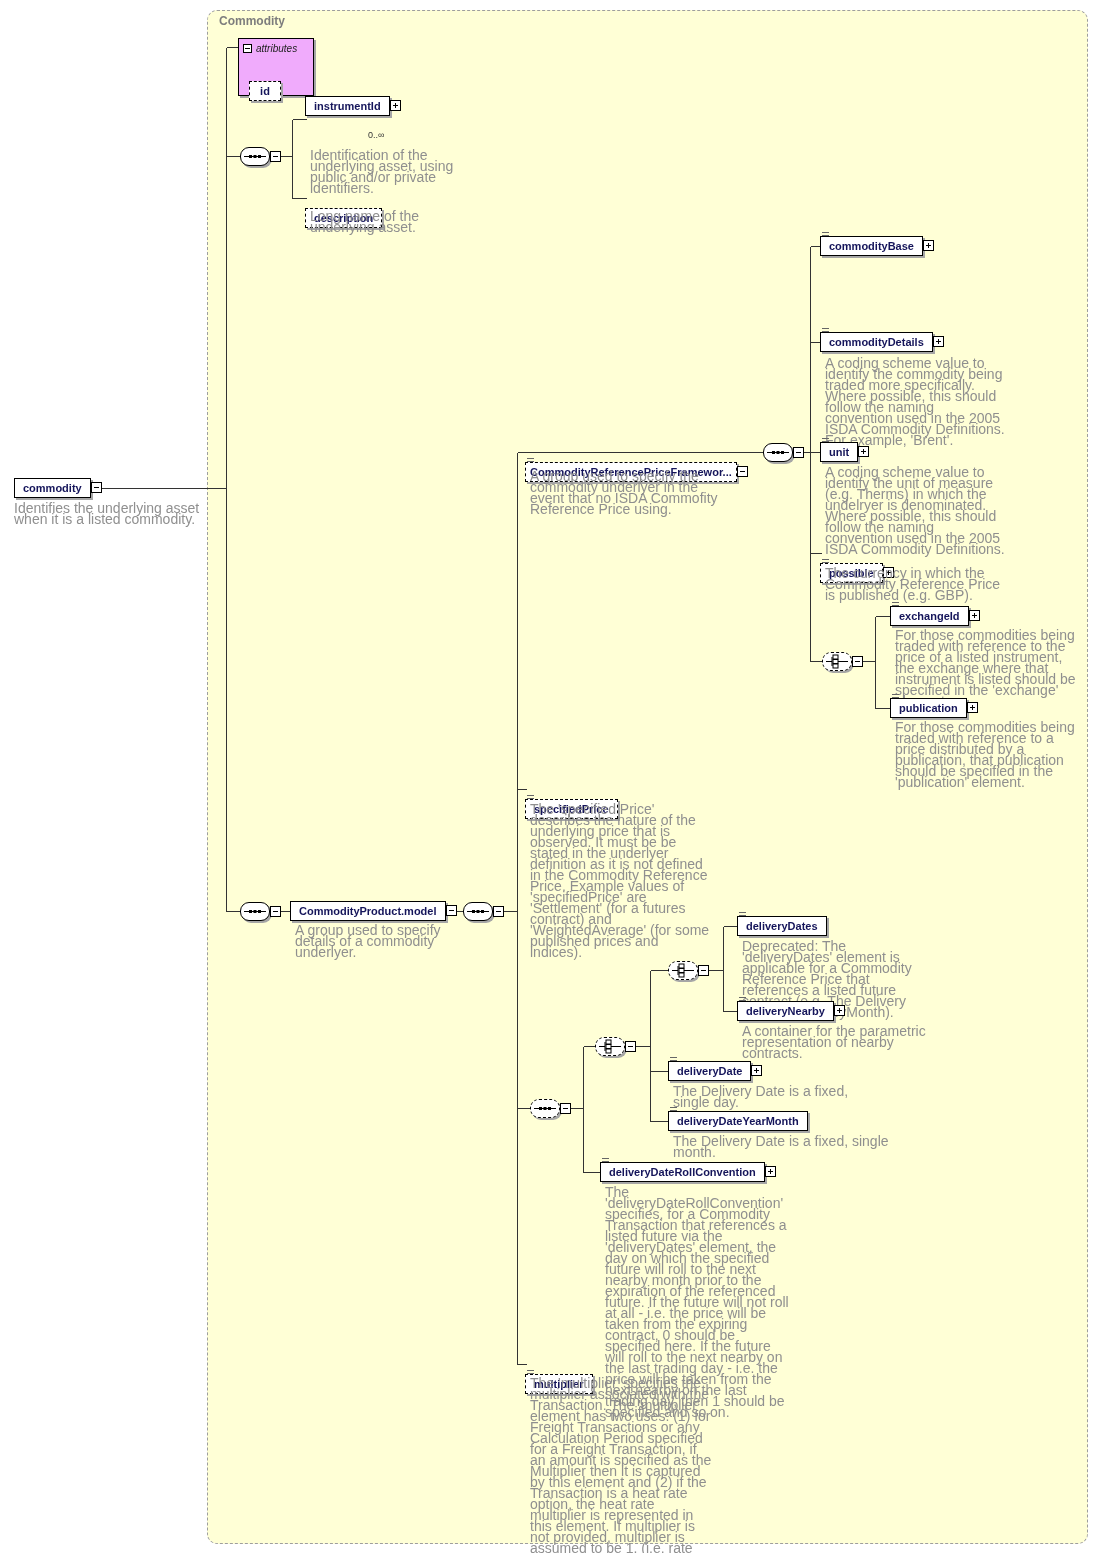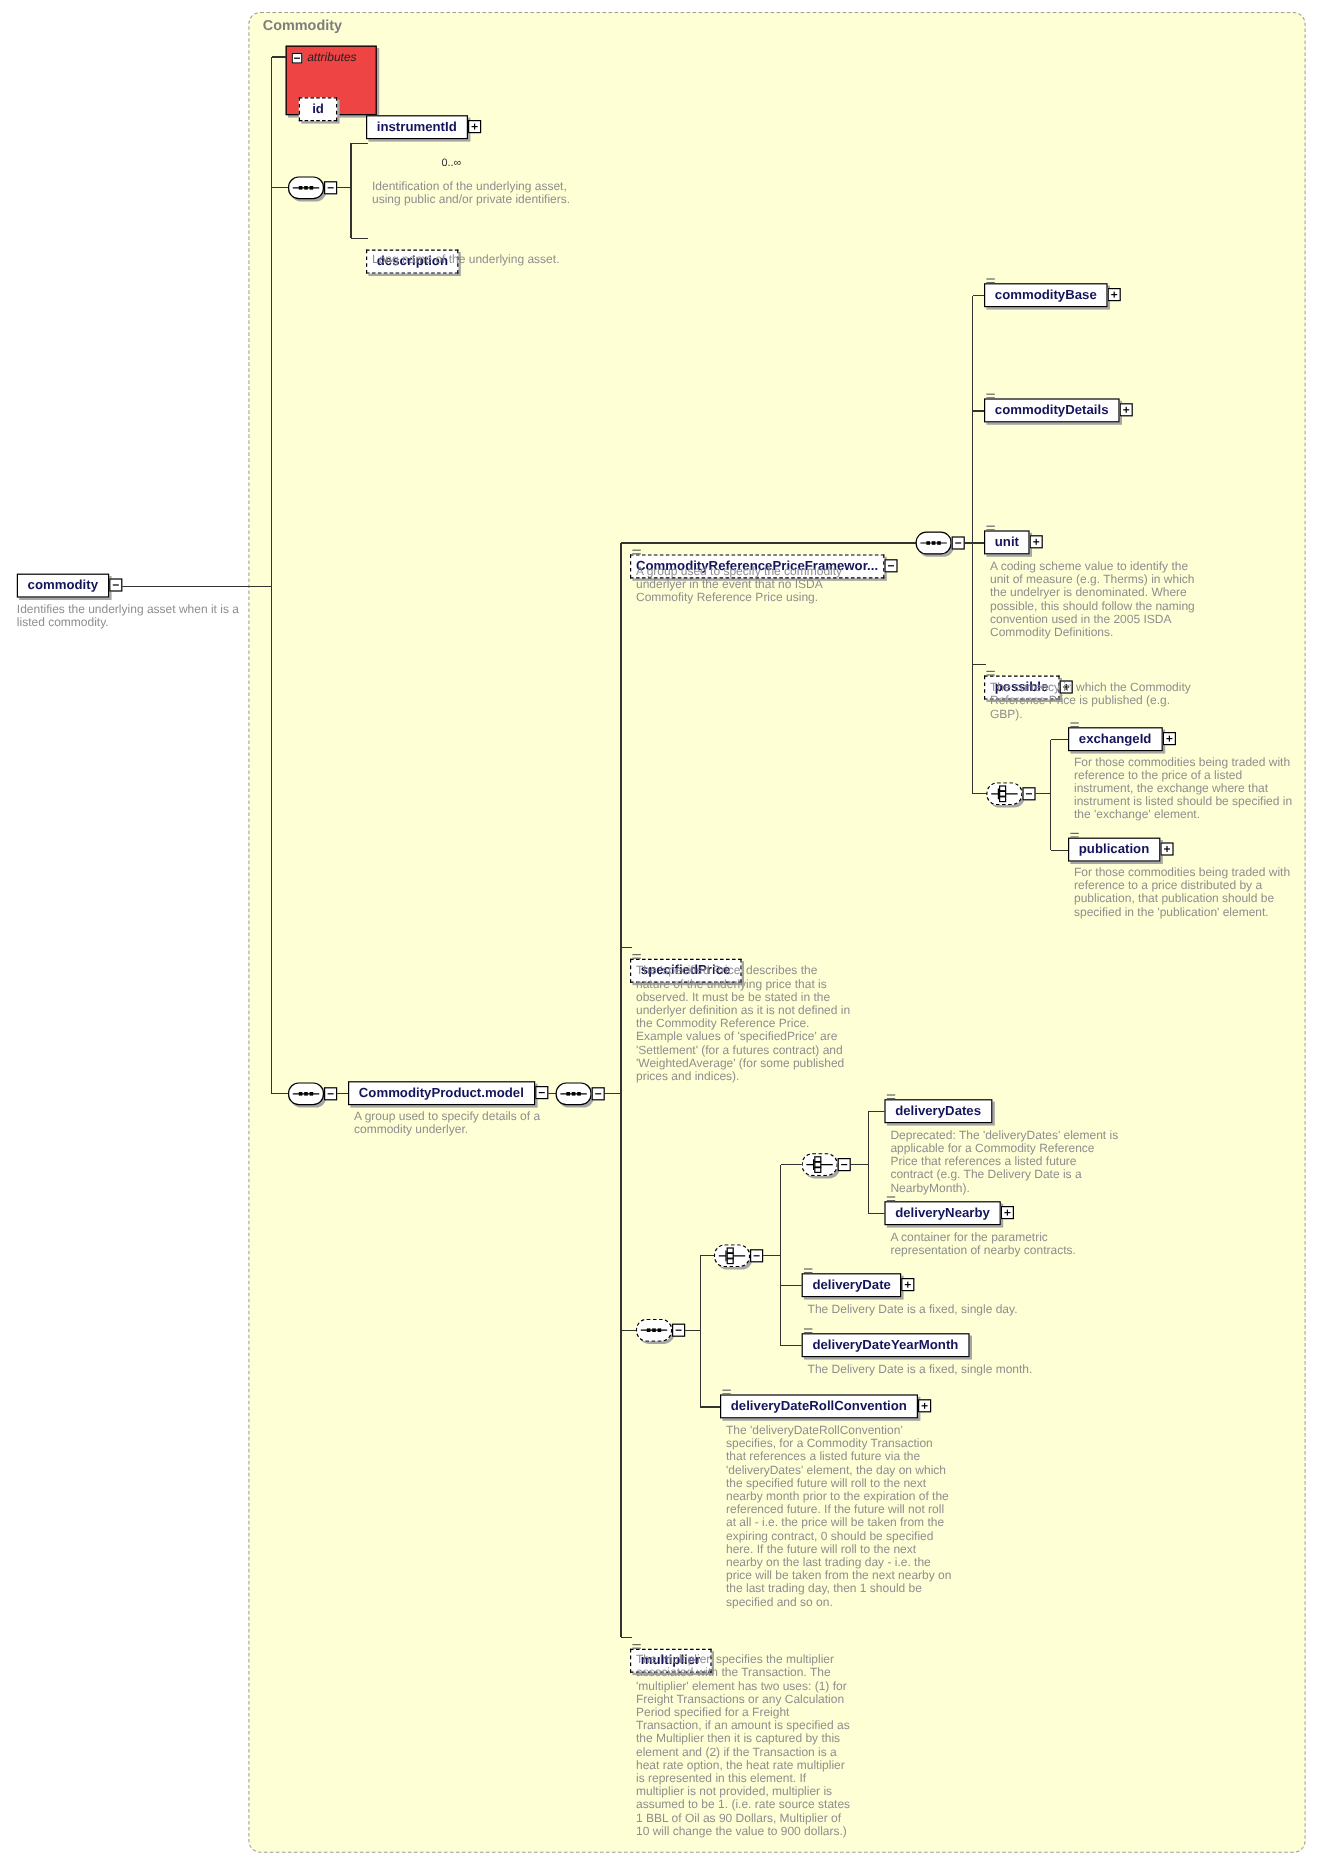--- a/index.html
+++ b/index.html
@@ -22,29 +22,29 @@
   .pm { position:absolute; right:-12px; top:50%; margin-top:-6px; width:11px; height:11px;
         background:#fff; border:1px solid #000; }
   .pm::before { content:""; position:absolute; left:2px; right:2px; top:4px; height:1px; background:#000; }
   .pm.plus::after { content:""; position:absolute; top:2px; bottom:2px; left:4px; width:1px; background:#000; }
   .pm.pm-s { position:relative; right:auto; top:auto; margin:0; width:9px; height:9px; flex:none; }
   .pm.pm-s::before { left:1px; right:1px; top:3px; }
 
   .tmark { position:absolute; left:1px; top:-5px; width:7px; height:4px;
            border-top:1px solid #666; border-bottom:1px solid #666; }
 
-  .desc { position:absolute; font-size:10px; line-height:11px; color:#8f8f8f; }
+  .desc { position:absolute; font-size:14px; line-height:11px; color:#8f8f8f; }
   .occurs { position:absolute; font-size:9px; color:#333; }
 
   .conn { position:absolute; width:30px; height:19px; background:#fff; border:1px solid #000;
           border-radius:9px; box-shadow:2px 2px 0 #a6a6a6;
           display:flex; align-items:center; justify-content:center; }
   .conn.dashed { border-style:dashed; }
 
-  .attrbox { position:absolute; left:238px; top:38px; width:76px; height:58px; background:#ef4444;
+  .attrbox { position:absolute; left:238px; top:38px; width:76px; height:58px; background:#f0abfc;
              border:1px solid #000; box-shadow:2px 2px 0 #a6a6a6; }
   .attrbox .hdr { display:flex; align-items:center; gap:4px; padding:4px 4px 0 4px;
                   font-size:10px; font-style:italic; color:#222; }
   .attr-id { min-width:32px; }
 </style>
 </head>
 <body>
 
 <div class="canvas">
 
@@ -171,20 +171,21 @@
     <span class="tmark"></span>
     <span>commodityBase</span>
     <span class="pm plus"></span>
   </div>
 
   <div class="node" style="left:820px;top:332px">
     <span class="tmark"></span>
     <span>commodityDetails</span>
     <span class="pm plus"></span>
   </div>
+  <div class="desc" style="left:825px;top:358px;width:180px">A coding scheme value to identify the commodity being traded more specifically. Where possible, this should follow the naming convention used in the 2005 ISDA Commodity Definitions. For example, 'Brent'.</div>
 
   <div class="node" style="left:820px;top:442px">
     <span class="tmark"></span>
     <span>unit</span>
     <span class="pm plus"></span>
   </div>
   <div class="desc" style="left:825px;top:467px;width:180px">A coding scheme value to identify the unit of measure (e.g. Therms) in which the undelryer is denominated. Where possible, this should follow the naming convention used in the 2005 ISDA Commodity Definitions.</div>
 
   <div class="node dashed" style="left:820px;top:543px">
     <span class="tmark"></span>

